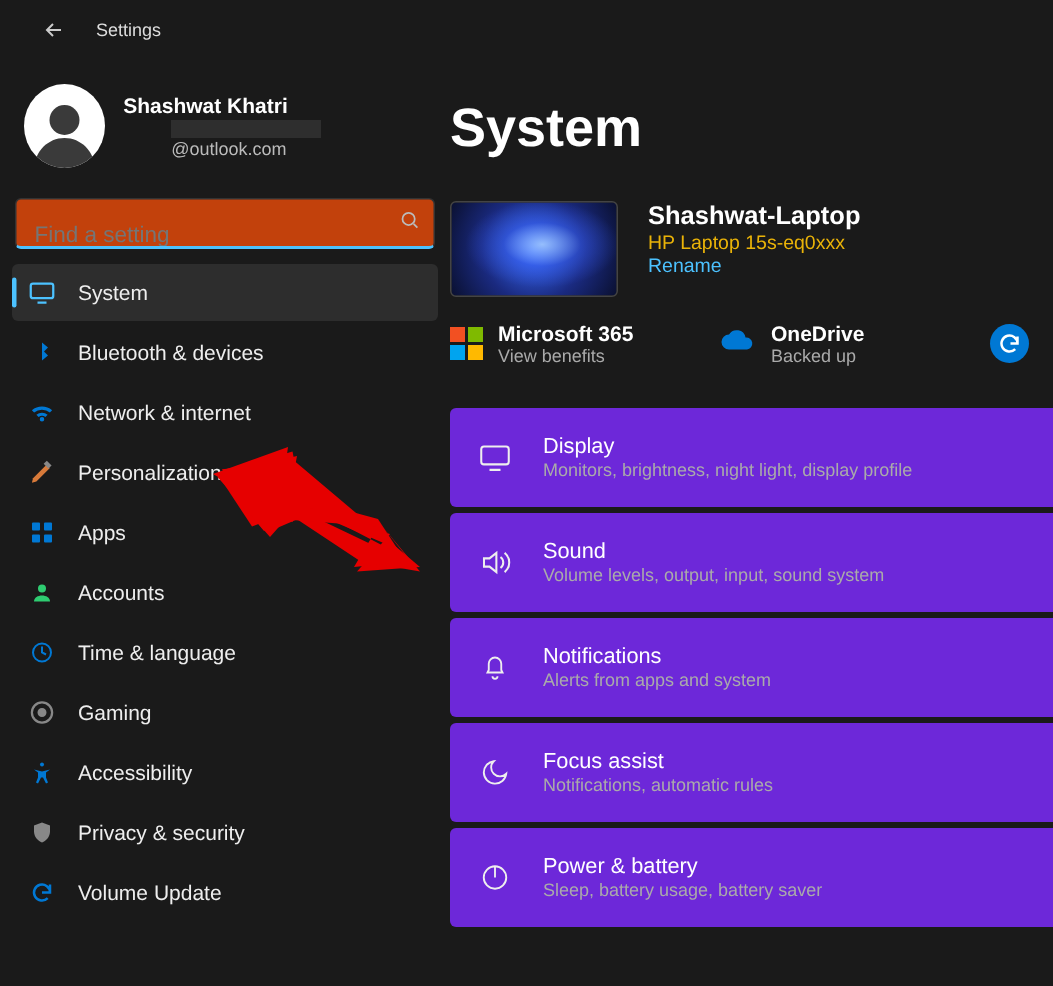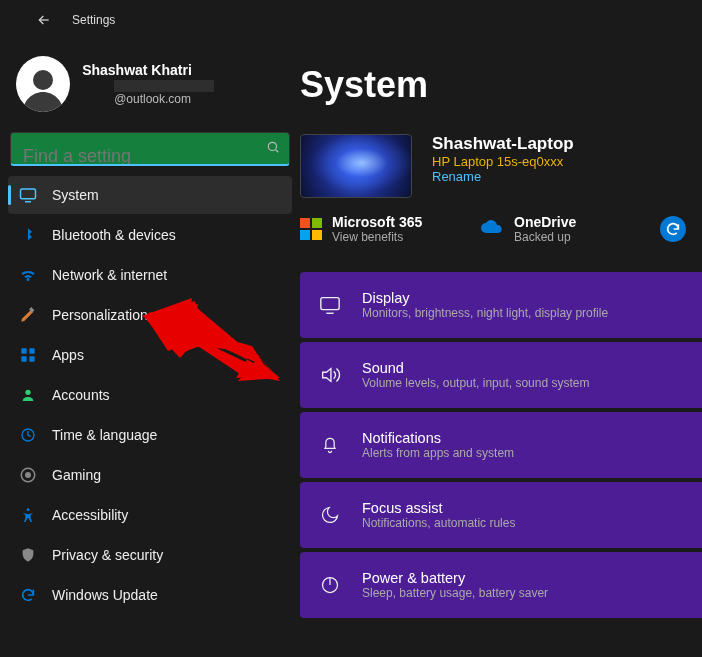--- a/index.html
+++ b/index.html
@@ -9,23 +9,22 @@
     background: #1a1a1a;
     font-family: "Segoe UI", sans-serif;
     color: #fff;
     overflow: hidden;
     position: relative;
   }
   .titlebar {
     height: 40px;
     display: flex;
     align-items: center;
-    padding-left: 8px;
+    padding-left: 20px;
     gap: 12px;
-    margin-left: 20px;
   }
   .back-btn {
     width: 32px; height: 32px;
     display: flex; align-items: center; justify-content: center;
     color: #ccc;
   }
   .window-title { font-size: 12px; color: #ddd; }
   .layout { display: flex; height: calc(100% - 40px); }
   .sidebar {
     width: 300px;
@@ -49,27 +48,27 @@
   .profile-email { font-size: 12px; color: #bbb; padding-left: 32px; }
   .email-redacted {
     display:inline-block; width:100px; height:12px; background:#2e2e2e; vertical-align:middle;
   }
   .search {
     position: relative;
     margin: 4px 2px 10px 2px;
   }
   .search input {
     width: 100%; height: 34px;
-    background: #15803d;
+    background: #c2410c;
     border: 1px solid #333;
     border-bottom: 2px solid #4cc2ff;
     border-radius: 4px;
     color: #ccc;
     padding: 16px 36px 0 12px;
-    font-size: 18px;
+    font-size: 15px;
     outline: none;
   }
   .search .search-icon {
     position: absolute; right: 10px; top: 50%;
     transform: translateY(-50%);
     color: #bbb;
   }
   .nav { display: flex; flex-direction: column; gap: 2px; }
   .nav-item {
     display: flex; align-items: center;
@@ -143,21 +142,21 @@
   .onedrive-icon { color:#0078d4; }
   .sync-btn {
     width: 26px; height: 26px;
     border-radius: 50%;
     background: #0078d4;
     display: flex; align-items:center; justify-content:center;
     color:#fff;
   }
   .cards { display:flex; flex-direction:column; gap:4px; }
   .card {
-    background: #4c1d95;
+    background: #6d28d9;
     height: 66px;
     display: flex; align-items: center;
     padding: 0 18px;
     gap: 20px;
     border-radius: 4px 0 0 4px;
     cursor: pointer;
   }
   .card .cicon {
     width: 24px; height: 24px; color: #eee;
     display:flex; align-items:center; justify-content:center;
@@ -298,21 +297,21 @@
             </svg>
           </span>
         <span>Privacy &amp; security</span>
       </div>
       <div class="nav-item">
         <span class="nav-icon">
             <svg width="16" height="16" viewBox="0 0 24 24" fill="none" stroke="#0078d4" stroke-width="2.5">
               <path d="M20 12a8 8 0 10-2.3 5.6M20 4v8h-8"></path>
             </svg>
           </span>
-        <span>Windows Update</span>
+        <span>Volume Update</span>
       </div>
     </nav>
   </aside>
 
   <main class="content">
     <h1>System</h1>
 
     <div class="device-row">
       <div class="device-thumb"></div>
       <div class="device-text">

